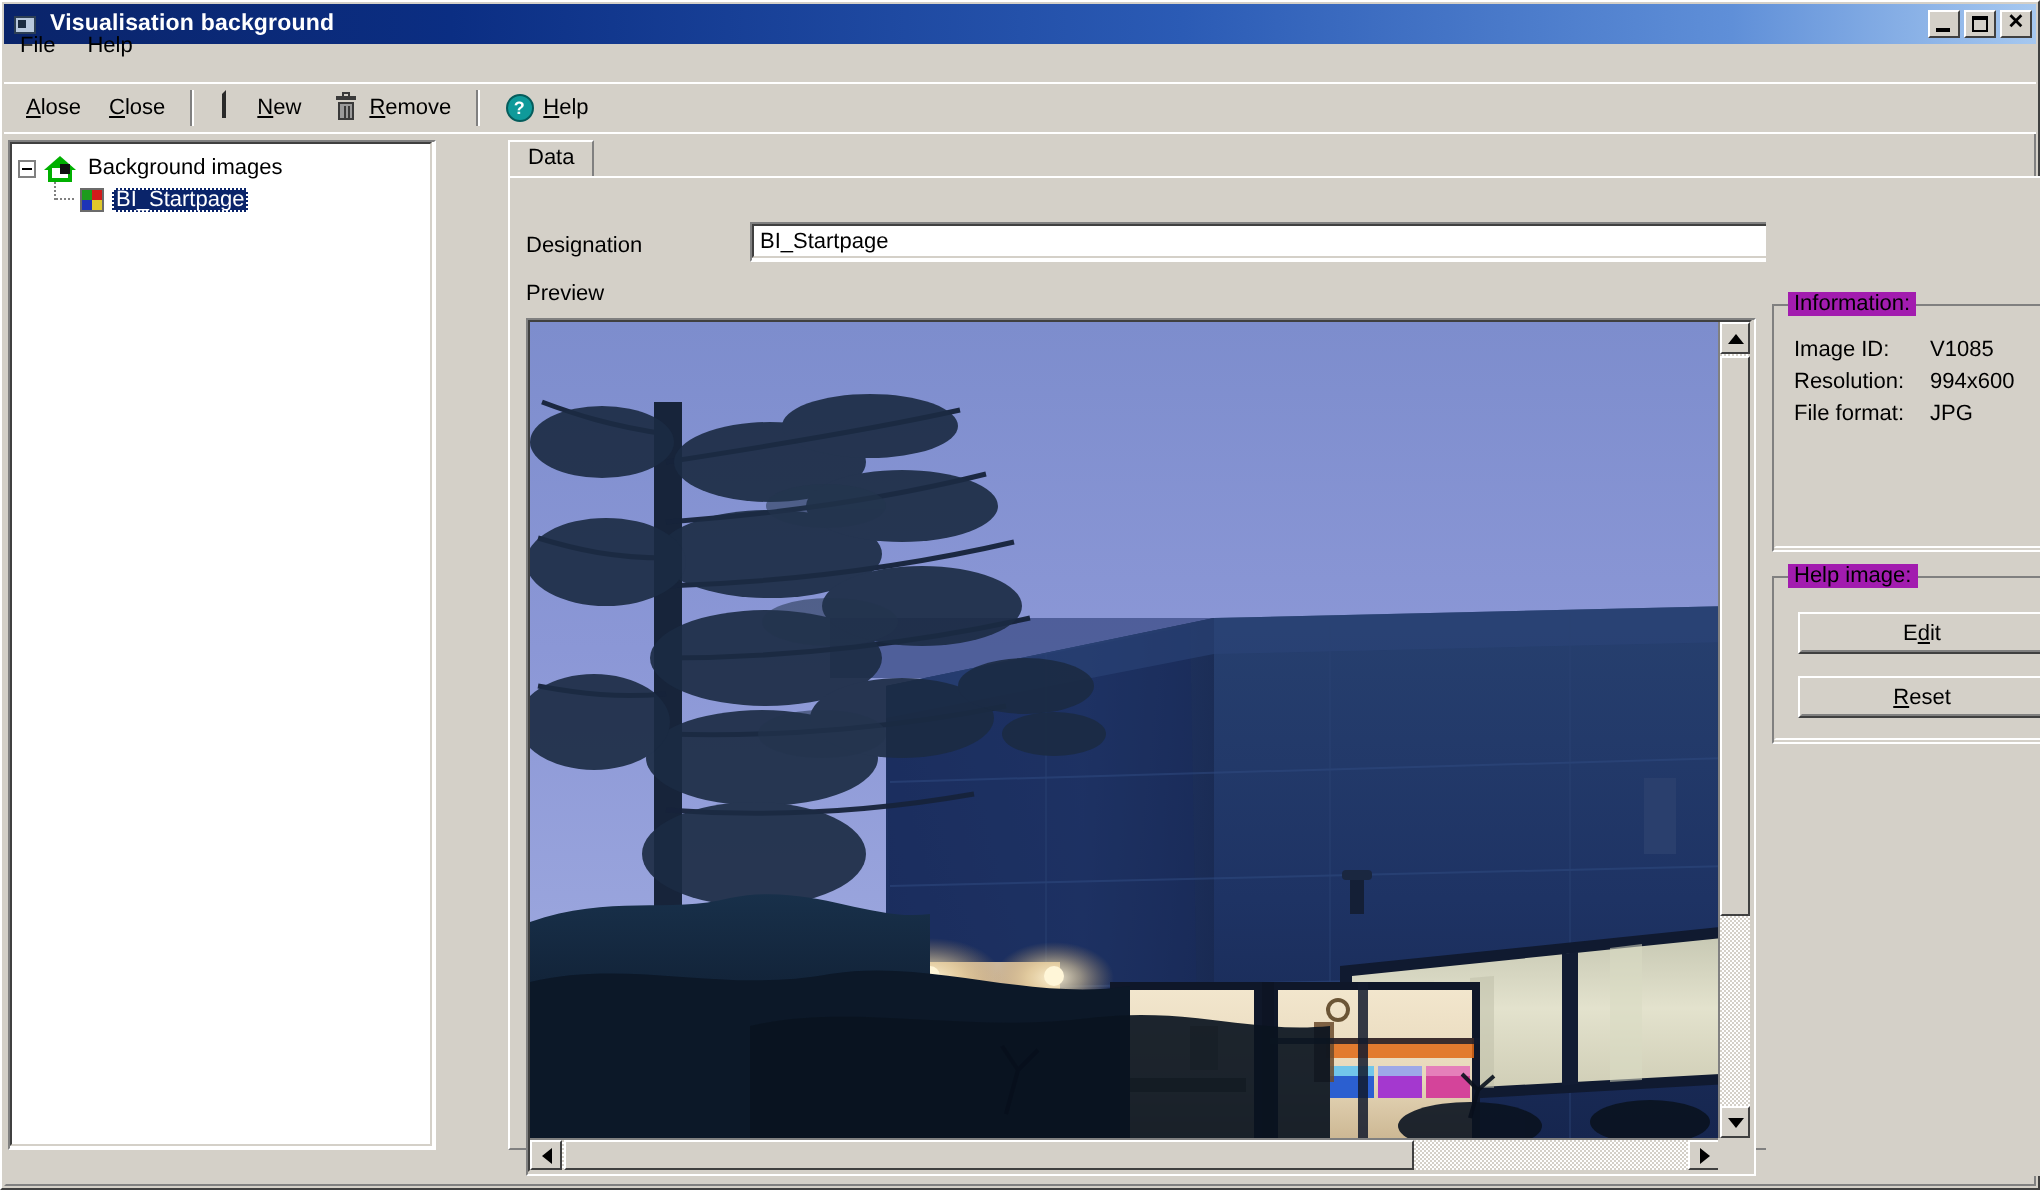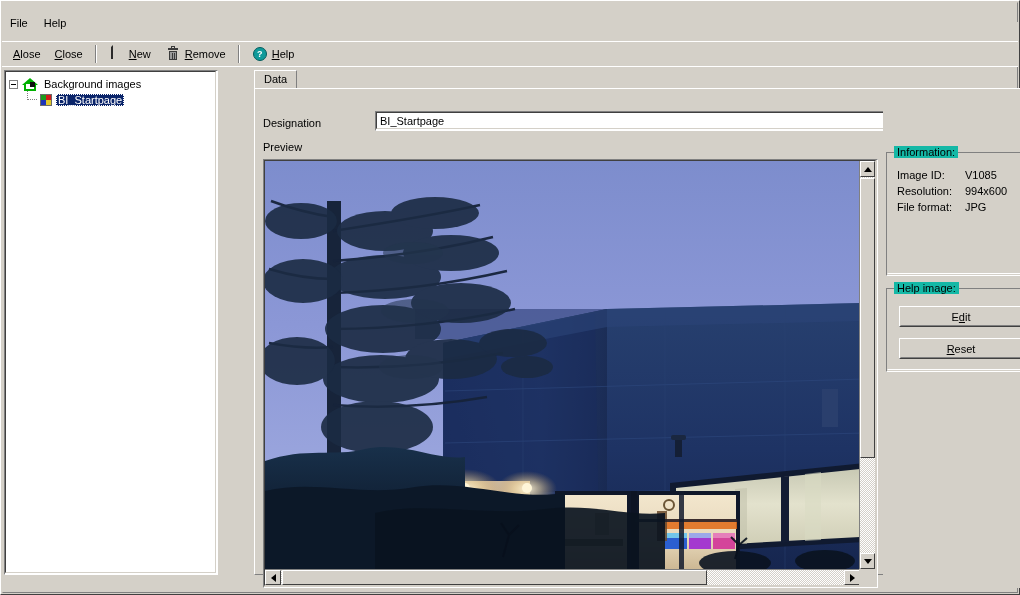--- a/index.html
+++ b/index.html
@@ -572,21 +572,21 @@
     position: absolute;
     left: 0; top: 0; right: 1px; bottom: 1px;
     border: 1px solid #ffffff;
     border-left-color: transparent;
     border-top-color: transparent;
     box-sizing: border-box;
   }
   .group-title {
     position: absolute;
     top: -7px; left: 7px;
-    background: #14b8a6;
+    background: #a21caf;
     padding: 0 3px;
     font-size: 11px;
     color: #000;
     white-space: nowrap;
   }
   .info-row {
     position: absolute;
     font-size: 11px;
     white-space: nowrap;
   }
@@ -627,20 +627,37 @@
   }
 </style>
 </head>
 <body>
 
 <div id="app">
   <div class="window">
     <div class="window-inner"></div>
   </div>
 
+  <div class="titlebar">
+    <span class="title-icon">
+      <span class="hs"></span>
+    </span>
+    <span class="title-text">Visualisation background</span>
+    <span class="tb-buttons">
+      <span class="tb-btn">
+          <span class="gl-min"></span>
+        </span>
+      <span class="tb-btn">
+          <span class="gl-max"></span>
+        </span>
+      <span class="tb-btn">
+          <span class="gl-close">✕</span>
+        </span>
+    </span>
+  </div>
 
   <div class="menubar">
     <span class="menu-item">File</span>
     <span class="menu-item">Help</span>
   </div>
 
   <div class="toolbar">
     <span class="tool-btn">
       <span><span class="ul">A</span><span>lose</span></span>
     </span>

